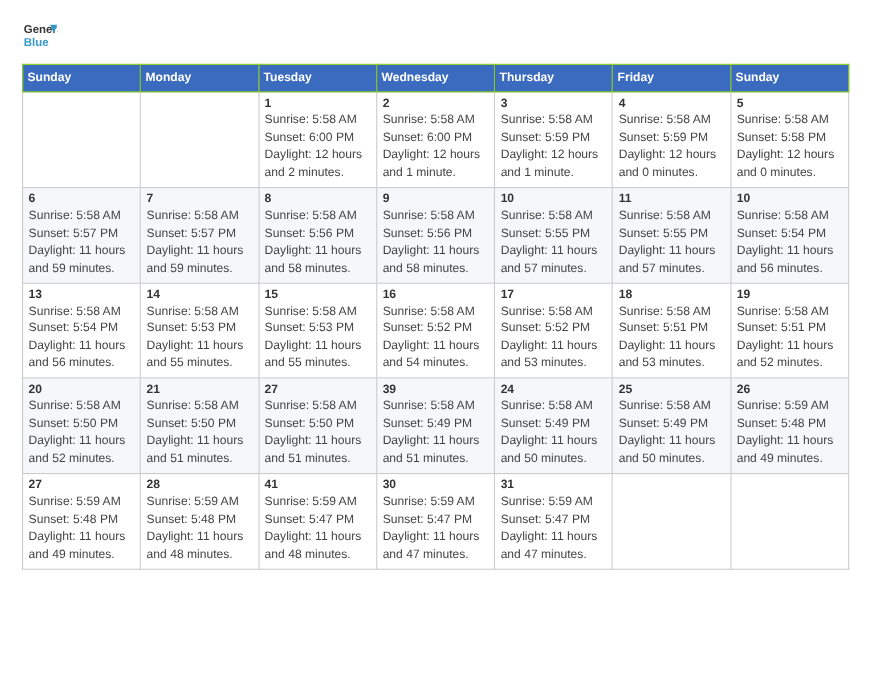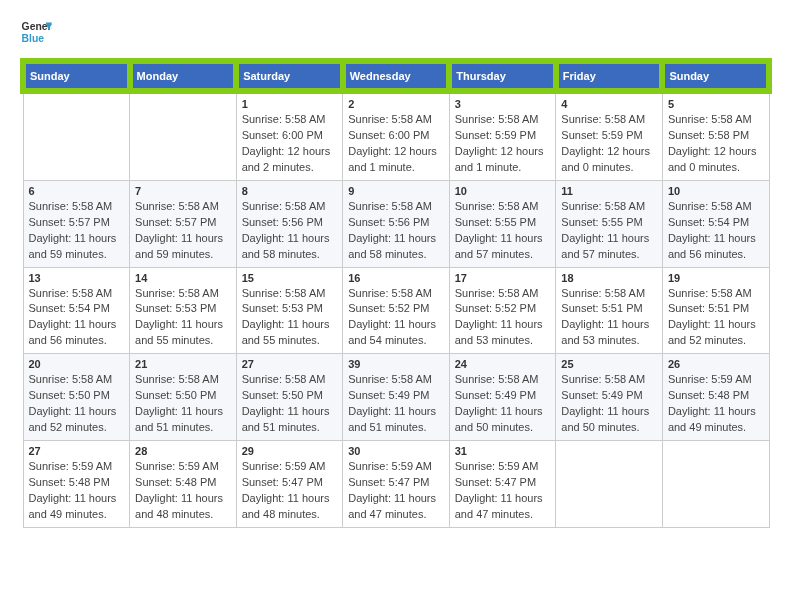--- a/index.html
+++ b/index.html
@@ -50,21 +50,21 @@
       border-collapse: collapse;
       table-layout: fixed;
     }
     thead tr th {
       background: #3a6bbf;
       color: #fff;
       font-size: 11px;
       font-weight: bold;
       padding: 6px 4px;
       text-align: left;
-      border: 6px solid #84cc16;
+      border: 1px solid #84cc16;
     }
     tbody tr td {
       vertical-align: top;
       border: 1px solid #ccc;
       padding: 4px 5px 4px 5px;
       font-size: 9.5px;
       color: #333;
       background: #fff;
       min-height: 70px;
     }
@@ -107,21 +107,21 @@
       <div class="month-title"></div>
       <div class="subtitle"></div>
     </div>
   </div>
 
   <table>
     <thead>
       <tr>
       <th>Sunday</th>
           <th>Monday</th>
-          <th>Saturday</th>
+          <th>Tuesday</th>
           <th>Wednesday</th>
           <th>Thursday</th>
           <th>Friday</th>
           <th>Sunday</th>
         </tr>
     </thead>
     <tbody id="calendar-body">
     <tr>
           <td class="empty"></td>
           <td class="empty"></td>
@@ -323,21 +323,21 @@
 and 49 minutes.</div>
           </td>
           <td>
             <span class="day-num">28</span>
             <div class="day-info" style="white-space: pre-line;">Sunrise: 5:59 AM
 Sunset: 5:48 PM
 Daylight: 11 hours
 and 48 minutes.</div>
           </td>
           <td>
-            <span class="day-num">29</span>
+            <span class="day-num">41</span>
             <div class="day-info" style="white-space: pre-line;">Sunrise: 5:59 AM
 Sunset: 5:47 PM
 Daylight: 11 hours
 and 48 minutes.</div>
           </td>
           <td>
             <span class="day-num">30</span>
             <div class="day-info" style="white-space: pre-line;">Sunrise: 5:59 AM
 Sunset: 5:47 PM
 Daylight: 11 hours

